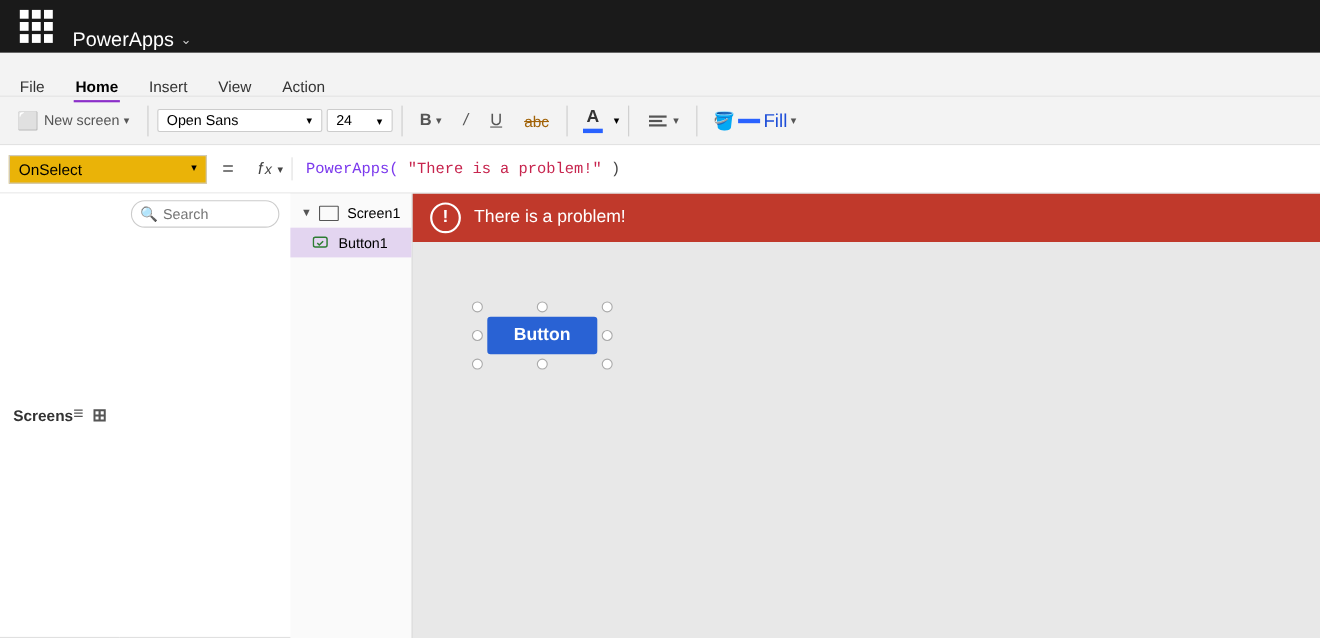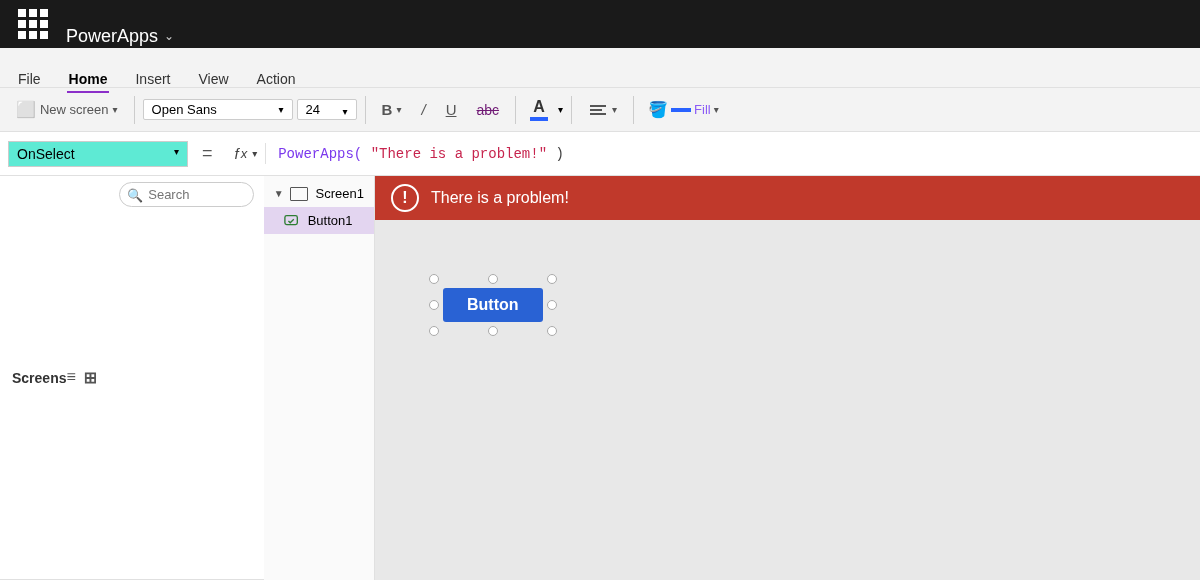--- a/index.html
+++ b/index.html
@@ -112,21 +112,21 @@
       background: white;
       width: 60px;
       cursor: pointer;
       gap: 4px;
       justify-content: space-between;
     }
 
     .bold-btn { font-weight: bold; font-size: 15px; }
     .italic-btn { font-style: italic; font-size: 15px; }
     .underline-btn { text-decoration: underline; font-size: 15px; }
-    .strikethrough-btn { text-decoration: line-through; font-size: 14px; color: #701a75; }
+    .strikethrough-btn { text-decoration: line-through; font-size: 14px; color: #a16207; }
 
     .font-color-btn {
       display: flex;
       flex-direction: column;
       align-items: center;
       cursor: pointer;
       padding: 2px 6px;
     }
     .font-color-letter {
       font-size: 16px;
@@ -166,21 +166,21 @@
     }
     .property-dropdown {
       display: flex;
       align-items: flex-start;
       border: 1px solid #ccc;
       padding: 4px 8px;
       width: 180px;
       font-size: 14px;
       cursor: pointer;
       justify-content: space-between;
-      background: #5eead4;
+      background: #eab308;
     }
     .equals-sign {
       font-size: 18px;
       color: #555;
       padding: 0 6px;
     }
     .fx-btn {
       display: flex;
       align-items: center;
       gap: 2px;
@@ -453,21 +453,21 @@
       <div class="align-line" style="width:16px;"></div>
     </div>
     <span style="font-size:10px;">▾</span>
   </div>
 
   <div class="toolbar-separator"></div>
 
   <div class="fill-btn toolbar-btn">
     <span style="font-size:16px;">🪣</span>
     <div class="fill-bar"></div>
-    <span style="font-size:13px; color:#8b5cf6;">Fill</span>
+    <span style="font-size:17px; color:#1d4ed8;">Fill</span>
     <span style="font-size:10px;">▾</span>
   </div>
 </div>
 
 <div class="formula-bar">
   <div class="property-dropdown">
     <span>OnSelect</span>
     <span style="font-size:10px;">▾</span>
   </div>
   <div class="equals-sign">=</div>

